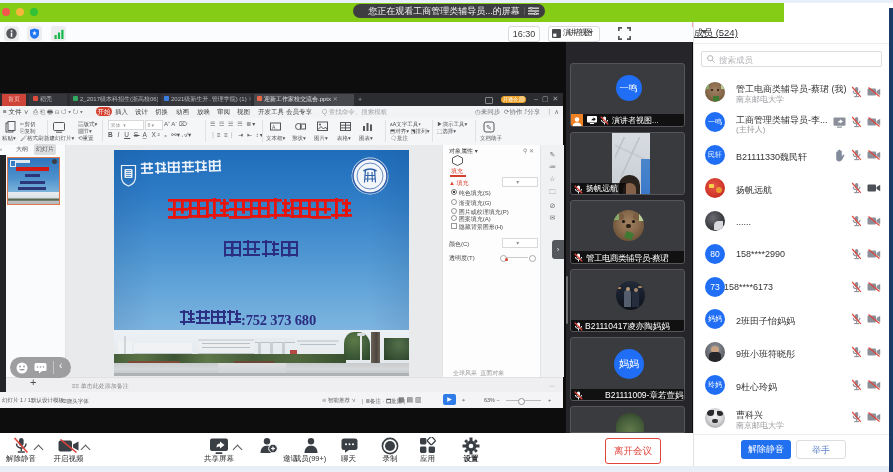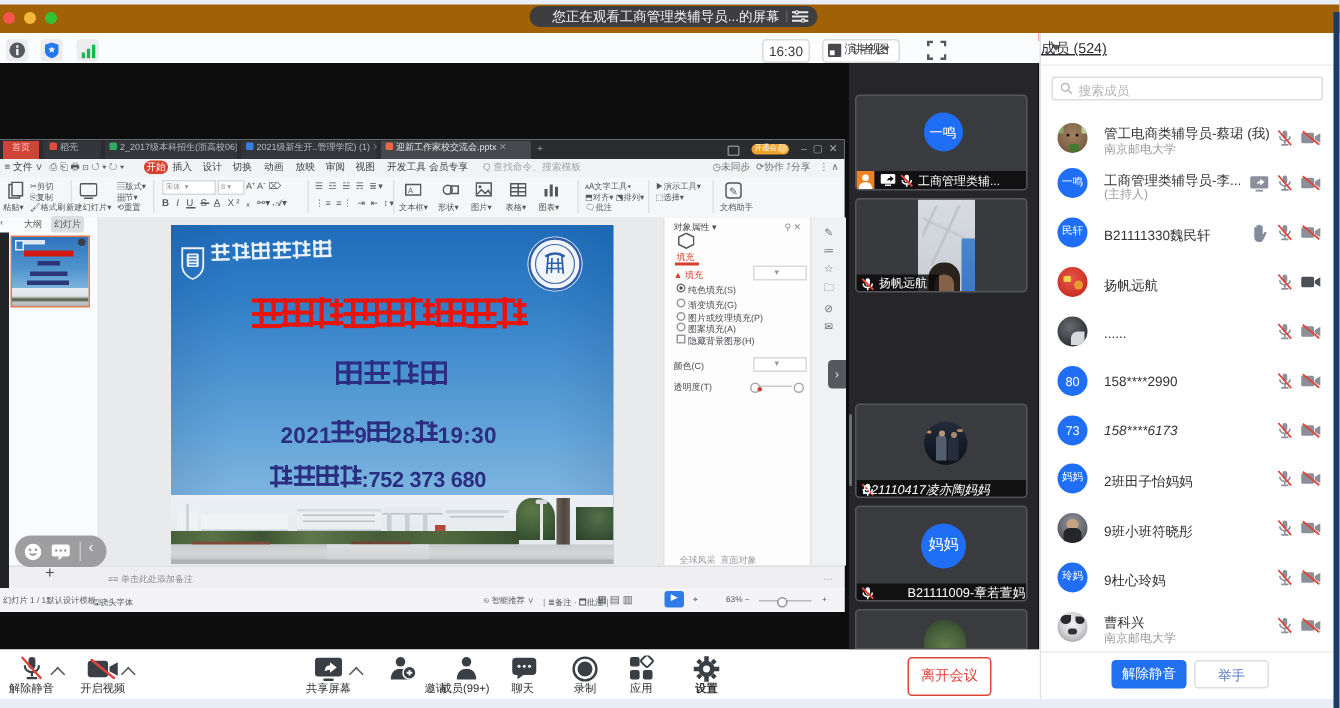--- a/index.html
+++ b/index.html
@@ -23,21 +23,21 @@
     linear-gradient(currentColor 0 0),linear-gradient(currentColor 0 0),
     linear-gradient(currentColor 0 0),linear-gradient(currentColor 0 0),
     linear-gradient(currentColor 0 0),linear-gradient(currentColor 0 0);
     background-size:14% 100%,14% 88%,44% 13%,44% 13%,100% 13%,60% 13%;
     background-position:22% 0,78% 30%,100% 22%,100% 60%,0 90%,0 8%;}
   .slidetitle .zi{width:20.4px;height:21px;margin:0!important;}
 </style>
 </head>
 <body>
 
-<div class="ab" id="titlebar" style="left:0;top:0;width:893px;height:22px;background:#a16207;border-bottom:5px solid #fca5a5;">
+<div class="ab" id="titlebar" style="left:0;top:0;width:784px;height:22px;background:#84cc16;border-bottom:5px solid #fca5a5;">
   <div class="ab" style="left:0;top:0;width:893px;height:3px;background:#e9eff8;"></div>
   <div class="ab" style="left:2px;top:8px;width:8px;height:8px;border-radius:50%;background:#f4564d;"></div>
   <div class="ab" style="left:16px;top:8px;width:8px;height:8px;border-radius:50%;background:#f5b73b;"></div>
   <div class="ab" style="left:30px;top:8px;width:8px;height:8px;border-radius:50%;background:#33c235;"></div>
   <div class="ab" style="left:353px;top:4px;width:192px;height:14px;background:#3e3e40;border-radius:7px;color:#f2f2f2;font-size:9px;line-height:14px;text-align:center;">您正在观看工商管理类辅导员...的屏幕<span style="display:inline-block;width:10px;"></span></div>
   <div class="ab" style="left:524px;top:7px;width:1px;height:8px;background:#5c5c5e;"></div>
   <svg class="ab" style="left:528px;top:7px;" width="11" height="8" viewBox="0 0 11 8">
       <g stroke="#e8e8e8" stroke-width="1.3">
         <line x1="0" y1="1.2" x2="11" y2="1.2"></line>
         <line x1="0" y1="4" x2="11" y2="4"></line>
@@ -235,23 +235,22 @@
       <line x1="17" y1="15" x2="16.6" y2="25" stroke="#2e5fa8" stroke-width="1.1"></line>
       <line x1="21" y1="15" x2="21.4" y2="25" stroke="#2e5fa8" stroke-width="1.1"></line>
       <line x1="14.2" y1="18.5" x2="23.8" y2="18.5" stroke="#2e5fa8" stroke-width="1"></line>
       <line x1="14" y1="22" x2="24" y2="22" stroke="#2e5fa8" stroke-width="1"></line>
     </svg>
 
   <div class="ab slidetitle" style="left:54px;top:48px;color:#e8130b;"><span class="zi zA"></span><span class="zi zB"></span><span class="zi zC"></span><span class="zi zA"></span><span class="zi zB"></span><span class="zi zC"></span><span class="zi zB"></span><span class="zi zA"></span><span class="zi zC"></span></div>
 
   <div class="ab" style="left:110px;top:90px;color:#2a2d80;font-size:17px;"><span class="zi zB"></span><span class="zi zA" style="margin-left:2px"></span><span class="zi zC" style="margin-left:2px"></span><span class="zi zB" style="margin-left:2px"></span></div>
 
-  <div class="ab" style="left:73px;top:130px;color:#2a2d80;font-size:15px;font-weight:bold;letter-spacing:0.2px;">2021<span class="zi zA"></span>9<span class="zi zB"></span>28<span class="zi zC"></span>19:30</div>
-
-  <div class="ab" style="left:66px;top:160px;color:#2a2d80;font-size:14.5px;font-weight:bold;letter-spacing:-0.2px;"><span class="zi zC"></span><span class="zi zA" style="margin-left:1px"></span><span class="zi zB" style="margin-left:1px"></span><span class="zi zC" style="margin-left:1px"></span>:752 373 680</div>
+
+  <div class="ab" style="left:66px;top:160px;color:#2a2d80;font-size:14.5px;font-weight:bold;letter-spacing:-0.2px;font-family:Liberation Serif, serif;"><span class="zi zC"></span><span class="zi zA" style="margin-left:1px"></span><span class="zi zB" style="margin-left:1px"></span><span class="zi zC" style="margin-left:1px"></span>:752 373 680</div>
 
   <div class="ab" style="left:0;top:180px;width:295px;height:46px;background:linear-gradient(180deg,#edf1f5 0%,#e6ebf0 50%,#e0e6ea 100%);">
     <div class="ab" style="left:4px;top:11px;width:14px;height:12px;background:#eff1f3;"></div>
     <div class="ab" style="left:20px;top:13px;width:58px;height:11px;background:#f0f2f4;box-shadow:inset 0 -1px 0 #c4cbd1;"></div>
     <div class="ab" style="left:10px;top:6px;width:2px;height:22px;background:#cfd4d8;"></div>
     <div class="ab" style="left:84px;top:9px;width:56px;height:16px;background:#eceef0;box-shadow:inset 0 2px 0 #d6dade,inset 0 -2px 0 #bfc7cd;"></div>
     <div class="ab" style="left:88px;top:13px;width:48px;height:1.2px;background:#b9c1c8;"></div>
     <div class="ab" style="left:88px;top:17px;width:48px;height:1.2px;background:#b9c1c8;"></div>
     <div class="ab" style="left:141px;top:8px;width:40px;height:4px;background:#e8ebee;border-bottom:1px solid #b9c1c8;"></div>
     <div class="ab" style="left:144px;top:12px;width:2.5px;height:14px;background:#c9ced3;"></div>
@@ -361,21 +360,21 @@
           <rect x="0" y="0" width="10" height="6.5" rx="1" fill="#fff"></rect>
           <path d="M4.5 4.5 Q4.5 2.5 6.5 2.5 L6.5 1.2 L8.8 3.2 L6.5 5.2 L6.5 4 Q5.2 4 4.5 4.5Z" fill="#111"></path>
           <rect x="3" y="7" width="4" height="1" fill="#fff"></rect>
         </svg>
       <svg class="ab" style="left:17px;top:2px;" width="9" height="9" viewBox="0 0 9 9">
           <rect x="3" y="0.5" width="3" height="5" rx="1.5" fill="#fff"></rect>
           <path d="M1.5 4 C1.5 7.5 7.5 7.5 7.5 4" fill="none" stroke="#fff" stroke-width="1"></path>
           <line x1="4.5" y1="6.8" x2="4.5" y2="8.5" stroke="#fff" stroke-width="1"></line>
           <line x1="0.8" y1="0.8" x2="8.2" y2="8.2" stroke="#e04438" stroke-width="1.3"></line>
         </svg>
-      <span class="ab" style="left:29px;">工商管理类辅...</span>
+      <span class="ab" style="left:29px;">演讲者视图...</span>
     </div>
   </div>
 
   <div class="ab" style="left:4px;top:89.5px;width:115px;height:63.5px;background:#393a3e;border:1px solid #55565a;border-radius:3px;box-sizing:border-box;overflow:hidden;">
     <div class="ab" style="left:41px;top:0;width:38px;height:63.5px;background:linear-gradient(180deg,#d8dce2 0%,#cfd4da 55%,#c8ccd2 100%);"></div>
     <div class="ab" style="left:44px;top:4px;width:32px;height:40px;background:
       linear-gradient(115deg,transparent 46%,#b9bec6 48%,transparent 52%),
       linear-gradient(115deg,transparent 16%,#b9bec6 18%,transparent 22%),
       linear-gradient(25deg,transparent 55%,#c2c7cd 57%,transparent 61%);"></div>
     <div class="ab" style="left:70px;top:26px;width:9px;height:38px;background:linear-gradient(180deg,#4a86cc 0%,#3a78c8 100%);"></div>
@@ -385,38 +384,59 @@
       <svg class="ab" style="left:3px;top:1.5px;" width="9" height="9" viewBox="0 0 9 9">
           <rect x="3" y="0.5" width="3" height="5" rx="1.5" fill="#fff"></rect>
           <path d="M1.5 4 C1.5 7.5 7.5 7.5 7.5 4" fill="none" stroke="#fff" stroke-width="1"></path>
           <line x1="4.5" y1="6.8" x2="4.5" y2="8.5" stroke="#fff" stroke-width="1"></line>
           <line x1="0.8" y1="0.8" x2="8.2" y2="8.2" stroke="#e04438" stroke-width="1.3"></line>
         </svg>
       <span class="ab" style="left:15px;">扬帆远航</span>
     </div>
   </div>
 
+  <div class="ab" style="left:4px;top:158px;width:115px;height:63.5px;background:#3a3b3f;border:1px solid #55565a;border-radius:3px;box-sizing:border-box;overflow:hidden;">
+    <div class="ab" style="left:42px;top:9px;width:31px;height:31px;border-radius:50%;background:radial-gradient(circle at 50% 42%,#a08060 0%,#8a6c4e 40%,#6d5338 75%,#5a472f 100%);overflow:hidden;">
+      <div class="ab" style="left:4px;top:3px;width:7px;height:7px;background:#7a5c40;border-radius:50%;"></div>
+      <div class="ab" style="left:20px;top:3px;width:7px;height:7px;background:#7a5c40;border-radius:50%;"></div>
+      <div class="ab" style="left:9px;top:10px;width:3px;height:3px;background:#1e1511;border-radius:50%;"></div>
+      <div class="ab" style="left:19px;top:10px;width:3px;height:3px;background:#1e1511;border-radius:50%;"></div>
+      <div class="ab" style="left:13px;top:14px;width:5px;height:4px;background:#2a1d14;border-radius:2px;"></div>
+      <div class="ab" style="left:12px;top:22px;width:8px;height:7px;background:#3f7a33;border-radius:1px;transform:rotate(20deg);"></div>
+      <div class="ab" style="left:0px;top:0px;width:6px;height:10px;background:#86a86a;"></div>
+      <div class="ab" style="left:26px;top:2px;width:5px;height:9px;background:#b9d09a;"></div>
+    </div>
+    <div class="ab" style="left:0;top:49.5px;width:115px;height:14px;background:rgba(8,8,8,0.82);color:#fff;font-size:8.5px;line-height:14px;">
+      <svg class="ab" style="left:3px;top:2.5px;" width="9" height="9" viewBox="0 0 9 9">
+          <rect x="3" y="0.5" width="3" height="5" rx="1.5" fill="#fff"></rect>
+          <path d="M1.5 4 C1.5 7.5 7.5 7.5 7.5 4" fill="none" stroke="#fff" stroke-width="1"></path>
+          <line x1="4.5" y1="6.8" x2="4.5" y2="8.5" stroke="#fff" stroke-width="1"></line>
+          <line x1="0.8" y1="0.8" x2="8.2" y2="8.2" stroke="#e04438" stroke-width="1.3"></line>
+        </svg>
+      <span class="ab" style="left:15px;letter-spacing:-0.5px;">管工电商类辅导员-蔡珺</span>
+    </div>
+  </div>
 
   <div class="ab" style="left:4px;top:226.5px;width:115px;height:63.5px;background:#3a3b3f;border:1px solid #55565a;border-radius:3px;box-sizing:border-box;overflow:hidden;">
     <div class="ab" style="left:45px;top:11px;width:29px;height:29px;border-radius:50%;background:linear-gradient(180deg,#232b3a 0%,#161c29 55%,#0e1219 100%);overflow:hidden;">
       <div class="ab" style="left:2px;top:6px;width:3px;height:2px;background:#c09058;border-radius:1px;"></div>
       <div class="ab" style="left:22px;top:5px;width:4px;height:2px;background:#a8875e;border-radius:1px;"></div>
       <div class="ab" style="left:8px;top:9px;width:7px;height:17px;background:#555e6e;border-radius:3px 3px 0 0;"></div>
       <div class="ab" style="left:9.5px;top:6px;width:4px;height:4px;background:#b59877;border-radius:50%;"></div>
       <div class="ab" style="left:16px;top:10px;width:7px;height:16px;background:#262d3c;border-radius:3px 3px 0 0;"></div>
       <div class="ab" style="left:17.5px;top:7px;width:4px;height:4px;background:#a48a6c;border-radius:50%;"></div>
     </div>
     <div class="ab" style="left:0;top:50.5px;width:113px;height:13px;background:rgba(8,8,8,0.82);color:#fff;font-size:8.5px;line-height:13px;">
       <svg class="ab" style="left:3px;top:2px;" width="9" height="9" viewBox="0 0 9 9">
           <rect x="3" y="0.5" width="3" height="5" rx="1.5" fill="#fff"></rect>
           <path d="M1.5 4 C1.5 7.5 7.5 7.5 7.5 4" fill="none" stroke="#fff" stroke-width="1"></path>
           <line x1="4.5" y1="6.8" x2="4.5" y2="8.5" stroke="#fff" stroke-width="1"></line>
           <line x1="0.8" y1="0.8" x2="8.2" y2="8.2" stroke="#e04438" stroke-width="1.3"></line>
         </svg>
-      <span class="ab" style="left:4px;font-style:italic;">B21110417凌亦陶妈妈</span>
+      <span class="ab" style="left:14px;">B21110417凌亦陶妈妈</span>
     </div>
   </div>
 
   <div class="ab" style="left:4px;top:295px;width:115px;height:63.5px;background:#3a3b3f;border:1px solid #55565a;border-radius:3px;box-sizing:border-box;overflow:hidden;">
     <div class="ab" style="left:43px;top:11px;width:30px;height:30px;border-radius:50%;background:#1f6ef5;color:#fff;font-size:10px;line-height:30px;text-align:center;">妈妈</div>
     <div class="ab" style="left:0;top:50.5px;width:115px;height:13px;background:rgba(8,8,8,0.82);color:#fff;font-size:8.5px;line-height:13px;">
       <svg class="ab" style="left:3px;top:2px;" width="9" height="9" viewBox="0 0 9 9">
           <rect x="3" y="0.5" width="3" height="5" rx="1.5" fill="#fff"></rect>
           <path d="M1.5 4 C1.5 7.5 7.5 7.5 7.5 4" fill="none" stroke="#fff" stroke-width="1"></path>
           <line x1="4.5" y1="6.8" x2="4.5" y2="8.5" stroke="#fff" stroke-width="1"></line>
@@ -465,21 +485,21 @@
       <div class="ab" style="left:11px;top:9px;width:6px;height:6px;background:#e89a30;border-radius:50%;"></div>
     </div>
   <div class="ab" style="left:42px;top:161.5px;color:#333;">扬帆远航</div>
   <div class="ab" style="left:11px;top:189px;width:20px;height:20px;border-radius:50%;background:radial-gradient(circle at 40% 35%,#6a6c70 0%,#404248 50%,#232429 100%);overflow:hidden;">
       <div class="ab" style="left:9px;top:10px;width:9px;height:9px;background:#d8d9dd;border-radius:50% 0 0 0;"></div>
     </div>
   <div class="ab" style="left:42px;top:194.5px;color:#333;">......</div>
   <div class="ab" style="left:11px;top:221.5px;width:20px;height:20px;border-radius:50%;background:#1f6ef5;color:#fff;font-size:8.5px;line-height:20px;text-align:center;">80</div>
   <div class="ab" style="left:42px;top:227px;color:#333;">158****2990</div>
   <div class="ab" style="left:11px;top:254.5px;width:20px;height:20px;border-radius:50%;background:#1f6ef5;color:#fff;font-size:8.5px;line-height:20px;text-align:center;">73</div>
-  <div class="ab" style="left:42px;top:260px;color:#333;font-style:italic;">158****6173</div>
+  <div class="ab" style="left:30px;top:260px;color:#333;">158****6173</div>
   <div class="ab" style="left:11px;top:287px;width:20px;height:20px;border-radius:50%;background:#1f6ef5;color:#fff;font-size:7px;line-height:20px;text-align:center;">妈妈</div>
   <div class="ab" style="left:42px;top:292.5px;color:#333;">2班田子怡妈妈</div>
   <div class="ab" style="left:11px;top:320px;width:20px;height:20px;border-radius:50%;background:radial-gradient(circle at 50% 35%,#9a9da2 0%,#6e7177 45%,#3e4045 100%);overflow:hidden;">
       <div class="ab" style="left:6px;top:4px;width:8px;height:7px;background:#caa183;border-radius:50%;"></div>
       <div class="ab" style="left:4px;top:10px;width:12px;height:10px;background:#26262a;border-radius:4px 4px 0 0;"></div>
     </div>
   <div class="ab" style="left:42px;top:325.5px;color:#333;text-align:center;">9班小班符晓彤</div>
   <div class="ab" style="left:11px;top:353px;width:20px;height:20px;border-radius:50%;background:#1f6ef5;color:#fff;font-size:7px;line-height:20px;text-align:center;">玲妈</div>
   <div class="ab" style="left:42px;top:358.5px;color:#333;">9杜心玲妈</div>
   <div class="ab" style="left:11px;top:385.5px;width:20px;height:20px;border-radius:50%;background:radial-gradient(circle at 50% 40%,#f0f0f2 0%,#d8d8da 45%,#8e8e92 100%);overflow:hidden;">

